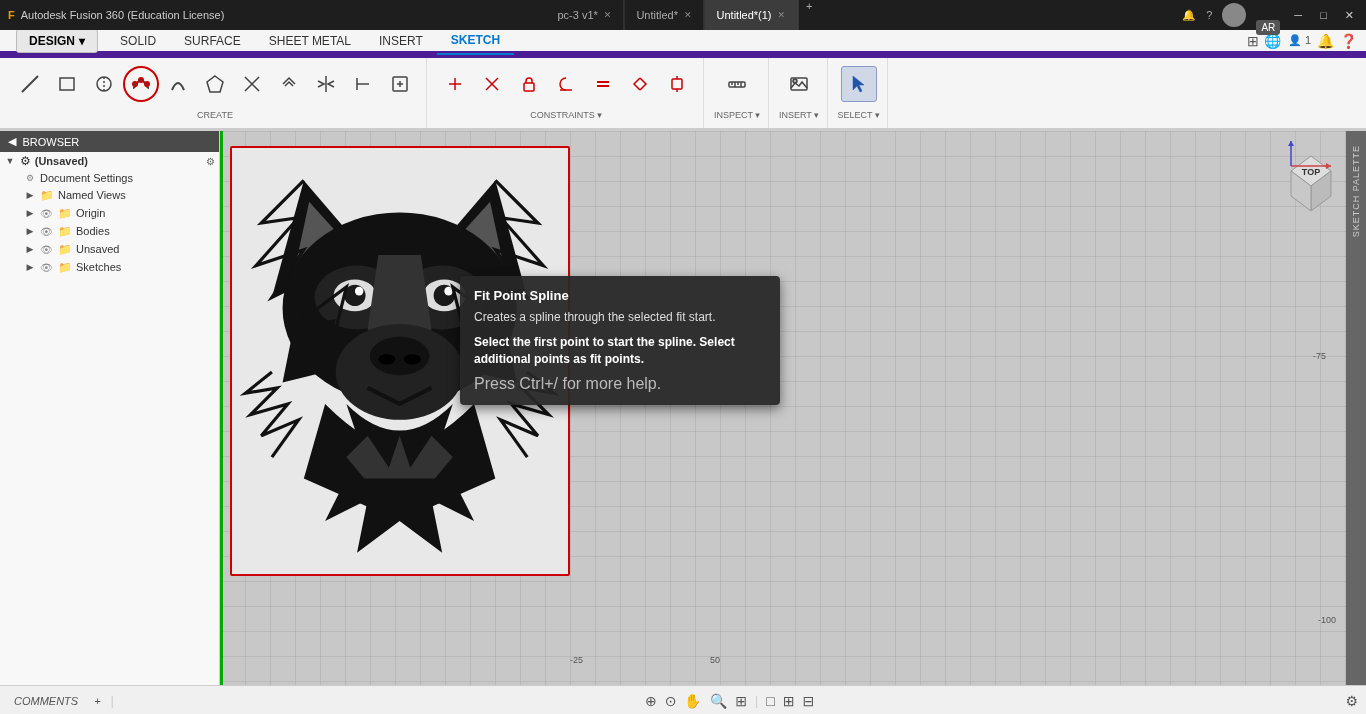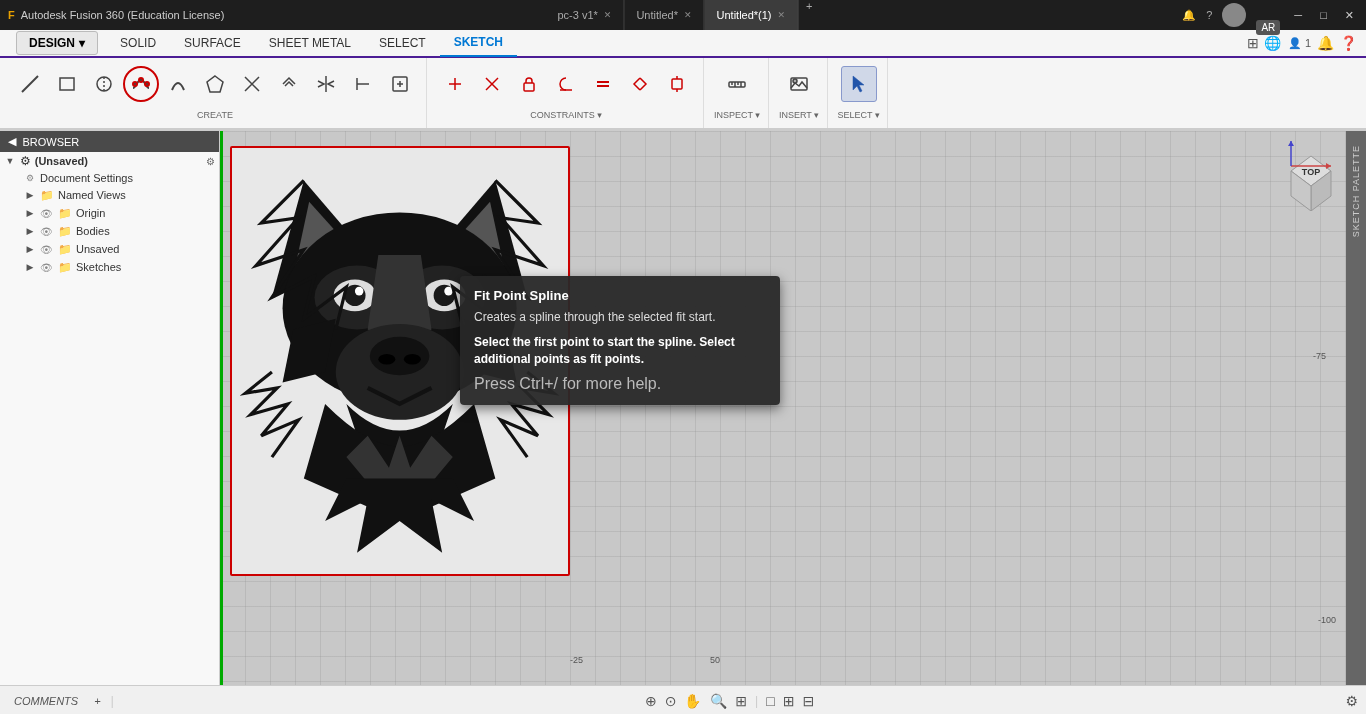--- a/index.html
+++ b/index.html
@@ -17,21 +17,21 @@
     .tab.active { background: #3c3c3c; color: #fff; }
     .tab-close { font-size: 9px; color: #888; cursor: pointer; }
     .tab-add { padding: 0 8px; color: #aaa; cursor: pointer; }
     #titlebar-right { display: flex; align-items: center; gap: 10px; }
     .win-btn { cursor: pointer; font-size: 11px; color: #ccc; padding: 0 4px; }
 
     
     #toolbar-area { background: #f0f0f0; border-bottom: 1px solid #ccc; }
     
     
-    #menu-tabs { display: flex; align-items: center; height: 28px; background: #f5f5f5; border-bottom: 2px solid #4c1d95; padding-left: 8px; gap: 0; }
+    #menu-tabs { display: flex; align-items: center; height: 28px; background: #f5f5f5; border-bottom: 7px solid #4c1d95; padding-left: 8px; gap: 0; }
     .menu-tab { padding: 0 14px; height: 28px; display: flex; align-items: center; font-size: 12px; color: #333; cursor: pointer; }
     .menu-tab.active { color: #0078d4; border-bottom: 2px solid #0078d4; font-weight: 600; }
     
     
     #toolbar { display: flex; align-items: stretch; height: 72px; background: #f5f5f5; border-bottom: 2px solid #ccc; padding: 0 4px; gap: 2px; }
     .toolbar-group { display: flex; flex-direction: column; align-items: center; justify-content: center; border-right: 1px solid #ddd; padding: 0 8px; min-width: 40px; position: relative; }
     .toolbar-group-label { font-size: 9px; color: #666; margin-top: 8px; text-align: center; }
     .tb-btn { width: 36px; height: 36px; display: flex; flex-direction: column; align-items: center; justify-content: center; cursor: pointer; border-radius: 3px; border: 1px solid transparent; background: transparent; font-size: 9px; color: #444; gap: 2px; }
     .tb-btn svg { width: 20px; height: 20px; }
     .tb-btn.active-tool { border: 2px solid #cc0000; border-radius: 50%; }
@@ -197,21 +197,21 @@
     <div class="menu-tab">
       <span>SOLID</span>
     </div>
     <div class="menu-tab">
       <span>SURFACE</span>
     </div>
     <div class="menu-tab">
       <span>SHEET METAL</span>
     </div>
     <div class="menu-tab">
-      <span>SELECT</span>
+      <span>INSERT</span>
     </div>
     <div class="menu-tab active">
       <span>SKETCH</span>
     </div>
 
     <div style="margin-left:auto; display:flex; align-items:center; gap:6px; padding-right:8px;">
       <span style="cursor:pointer; color:#555; font-size:14px;">⊞</span>
       <span style="cursor:pointer; color:#555; font-size:14px;">🌐</span>
       <span style="color:#555; font-size:11px;">👤 1</span>
       <span style="cursor:pointer; color:#555; font-size:14px;">🔔</span>

